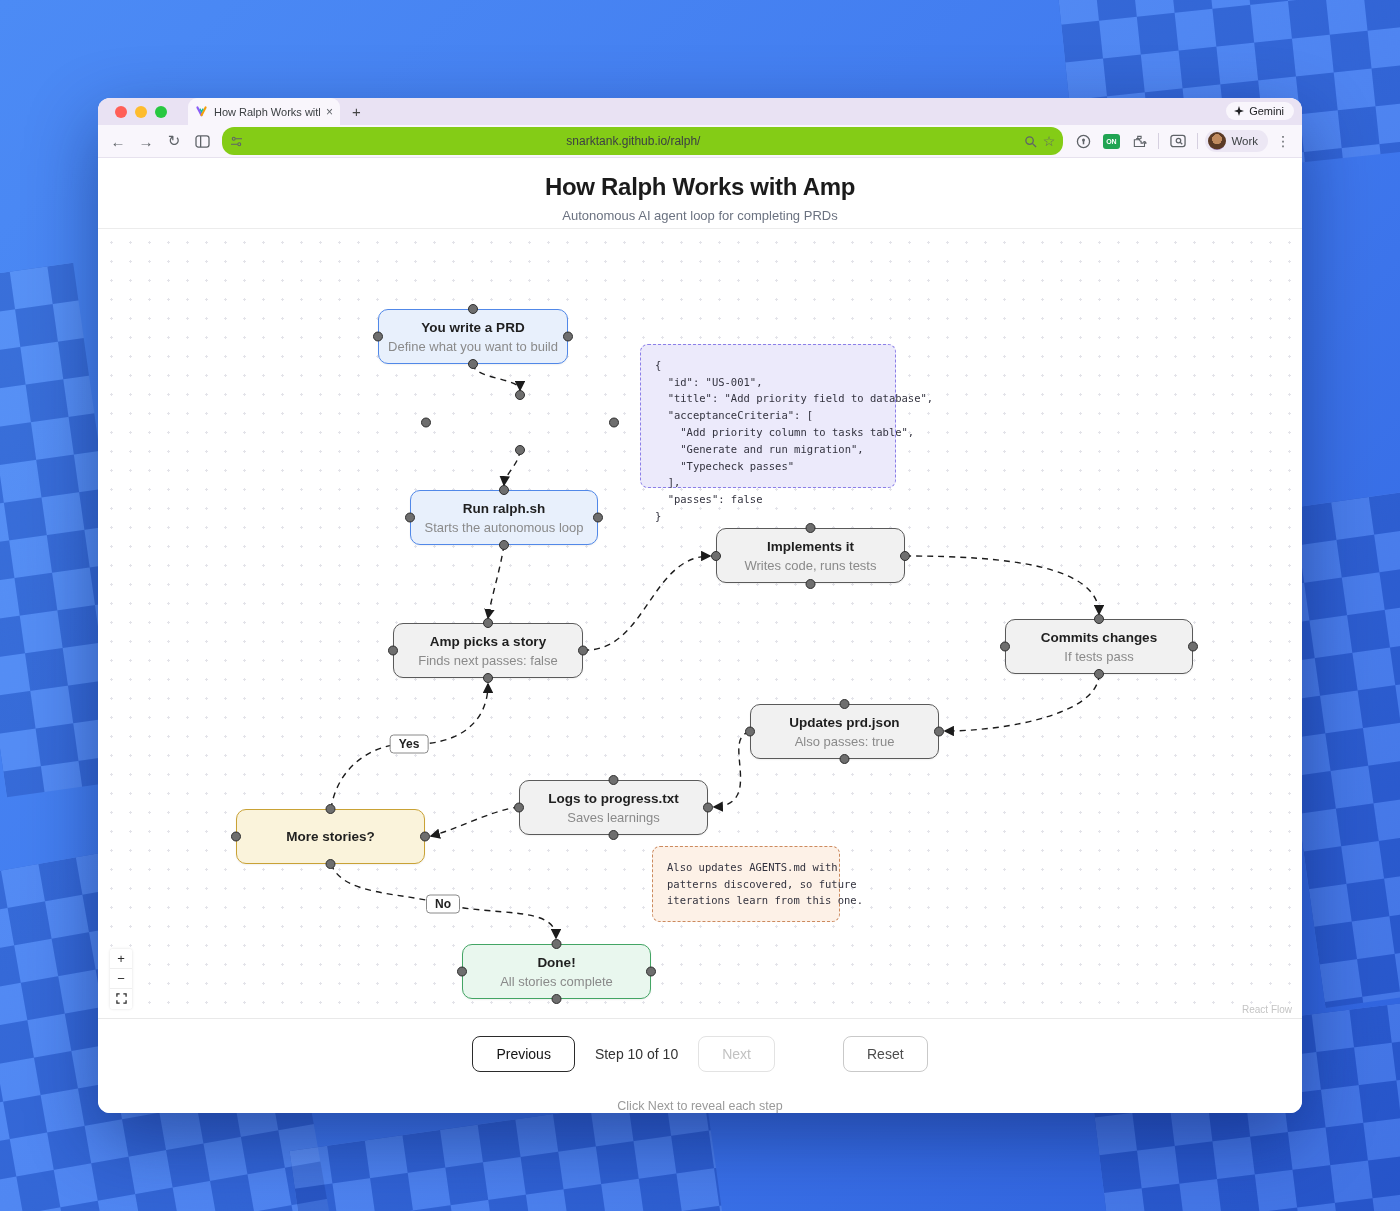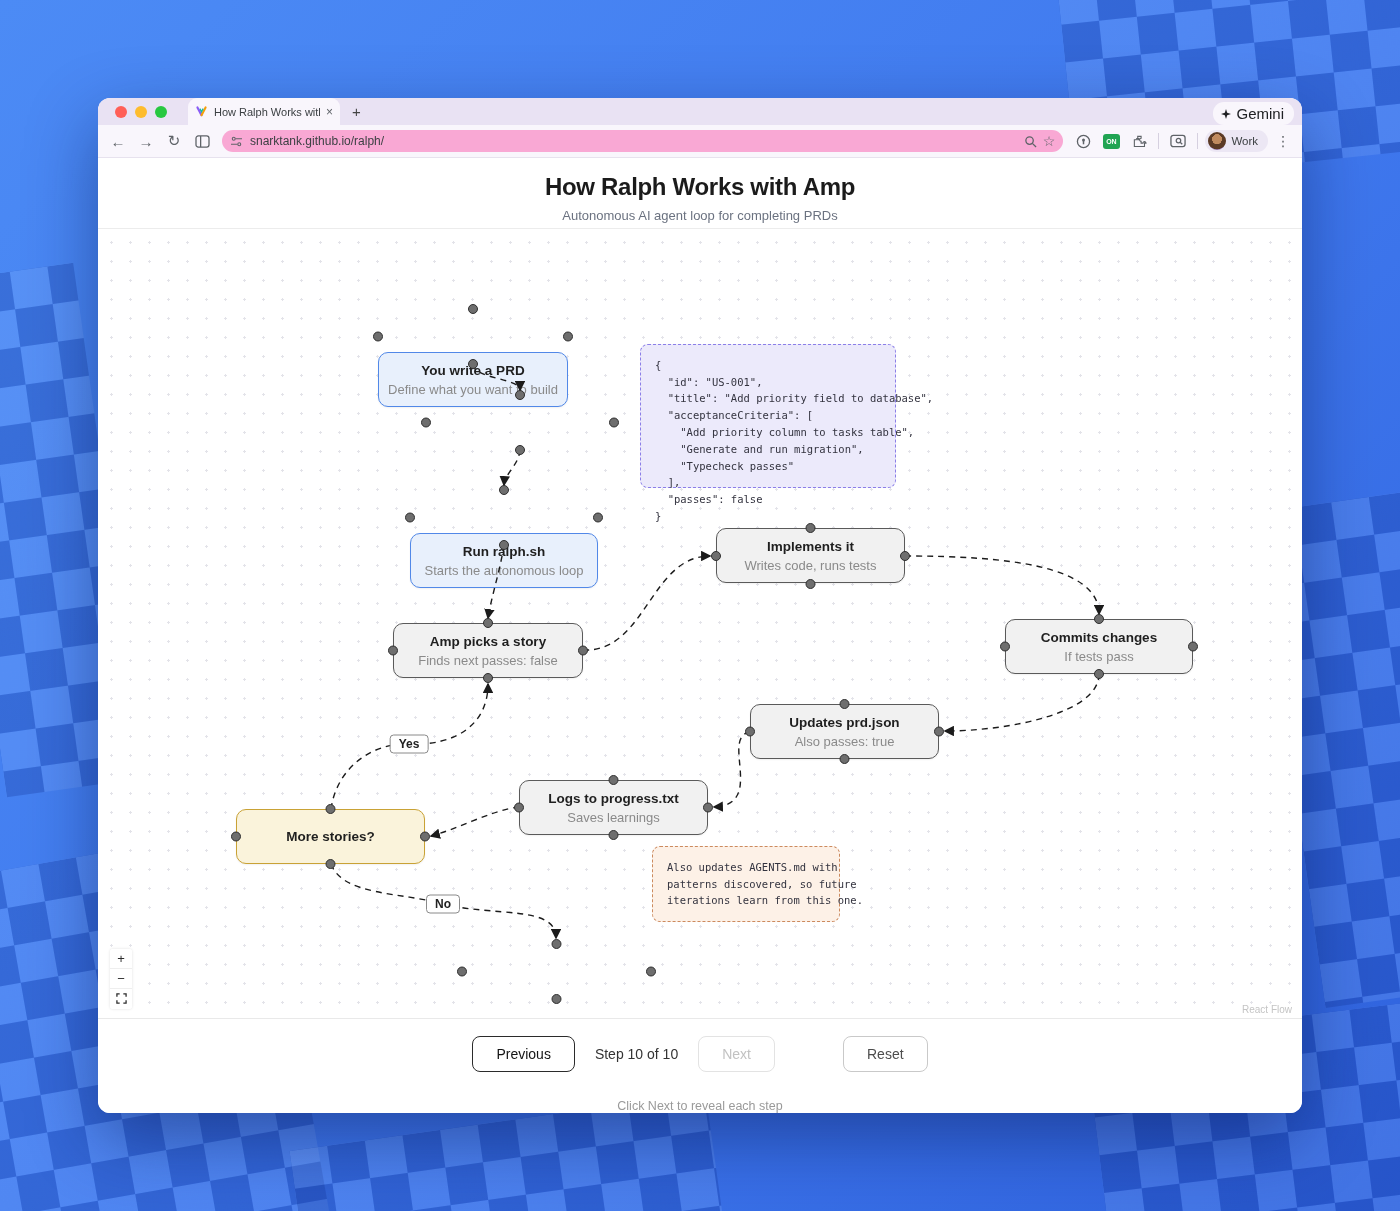--- a/index.html
+++ b/index.html
@@ -42,33 +42,33 @@
   .tab {
     margin-left:21px; height:27px; width:152px; background:#f9f6fc;
     border-radius:9px 9px 0 0; display:flex; align-items:center; padding:0 7px; gap:6px;
   }
   .tab-title { font-size:11px; color:#3c4043; white-space:nowrap; overflow:hidden; flex:1; }
   .tab-close { font-size:12px; color:#5f6368; cursor:default; }
   .newtab { font-size:15px; color:#444; margin-left:12px; }
   .gemini-pill {
     position:absolute; right:8px; top:4px; background:#f9f6fc; border-radius:11px;
     padding:3px 10px 3px 8px; display:flex; align-items:center; gap:5px;
-    font-size:15px; color:#202124; font-weight:500;
+    font-size:11px; color:#202124; font-weight:500;
   }
 
   
   .toolbar {
     height:33px; background:#f9f6fc; display:flex; align-items:center; padding:0 8px; gap:4px;
     border-bottom:1px solid #e7e2ee;
   }
   .tb-icon { width:24px; height:24px; display:flex; align-items:center; justify-content:center;
     color:#5f6368; font-size:15px; border-radius:50%; flex:none; }
   .omnibox {
-    flex:1; height:22px; background:#f9a8d4; border-radius:12px; display:flex;
-    align-items:center; padding:0 8px; gap:7px; margin:0 4px; min-width:0;
+    flex:1; height:28px; background:#84cc16; border-radius:12px; display:flex;
+    align-items:center; padding:0 8px; gap:7px; margin:0 4px; min-width:0;text-align:center;
   }
   .url { font-size:12px; color:#3c4043; flex:1; white-space:nowrap; overflow:hidden; }
   .omni-right { display:flex; align-items:center; gap:6px; }
   .tb-sep { width:1px; height:16px; background:#d6d0e0; margin:0 3px; }
   .ext-on { width:17px; height:15px; background:#21a453; border-radius:3px; color:#fff;
     font-size:7px; font-weight:bold; display:flex; align-items:center; justify-content:center; }
   .profile-pill { display:flex; align-items:center; gap:5px; background:#ece7f4; border-radius:12px;
     padding:2px 10px 2px 3px; font-size:11.5px; color:#3c4043; font-weight:500; }
   .avatar { width:18px; height:18px; border-radius:50%;
     background:radial-gradient(circle at 50% 40%, #c08a5f 0 35%, #5b3a26 36% 70%, #8a6a9a 71%); }
@@ -84,21 +84,21 @@
   .canvas { position:relative; height:792px; border-bottom:1px solid #e9e9e9;
     background-image:radial-gradient(circle, #e3e3e9 1px, transparent 1.3px);
     background-size:19px 19px; background-position:4px 4px; overflow:hidden; }
 
   .node { position:absolute; border-radius:10px; text-align:center; padding:10px 8px 9px;
     box-shadow:0 1px 2px rgba(0,0,0,.06); z-index:1; display:flex; flex-direction:column;
     justify-content:center; min-height:55px; }
   .node-title { font-size:13.5px; font-weight:bold; color:#1f1f1f; }
   .node-sub { font-size:13px; color:#8a8a8a; margin-top:4px; }
   .node-sub:empty { display:none; }
-  .theme-blue  { background:#e8f0fc; border:1.5px solid #5188e8;margin-top:43px; }
+  .theme-blue  { background:#e8f0fc; border:1.5px solid #5188e8; }
   .theme-gray  { background:#f1f1f1; border:1.5px solid #5a5a5a; }
   .theme-yellow{ background:#faf3db; border:1.5px solid #c9a235; }
   .theme-green { background:#e9f7ee; border:1.5px solid #43a564; }
 
   .note { position:absolute; border-radius:8px; padding:12px 14px; z-index:1;
     font-family:"DejaVu Sans Mono", monospace; font-size:10.5px; line-height:1.6;
     color:#33333f; white-space:pre; }
   .note-purple { background:#eceafb; border:1.5px dashed #8b7fe8; }
   .note-orange { background:#fdf1e7; border:1.5px dashed #cc8a5e; }
 
@@ -259,20 +259,24 @@
         <div class="node-title">Updates prd.json</div>
         <div class="node-sub">Also passes: true</div>
       </div>
       <div class="node theme-gray" style="left:421px;top:551px;width:189px">
         <div class="node-title">Logs to progress.txt</div>
         <div class="node-sub">Saves learnings</div>
       </div>
       <div class="node theme-yellow" style="left:138px;top:580px;width:189px">
         <div class="node-title">More stories?</div>
 
+      </div>
+      <div class="node theme-green" style="left:364px;top:715px;width:189px">
+        <div class="node-title">Done!</div>
+        <div class="node-sub">All stories complete</div>
       </div>
 
       <div class="note note-purple" style="left:542px;top:115px;width:256px;height:144px">{
   "id": "US-001",
   "title": "Add priority field to database",
   "acceptanceCriteria": [
     "Add priority column to tasks table",
     "Generate and run migration",
     "Typecheck passes"
   ],

